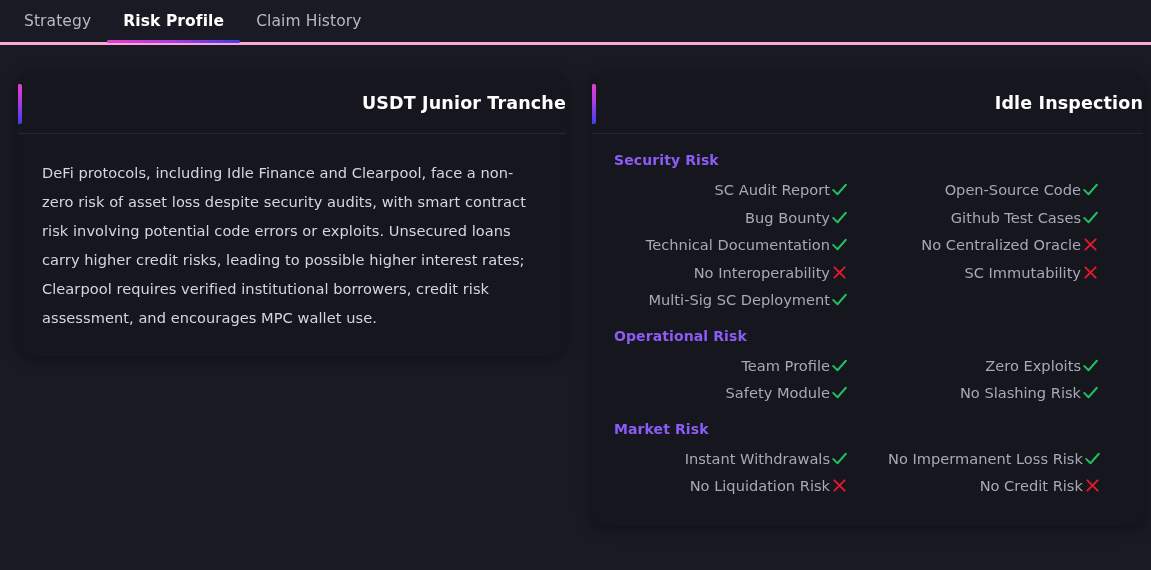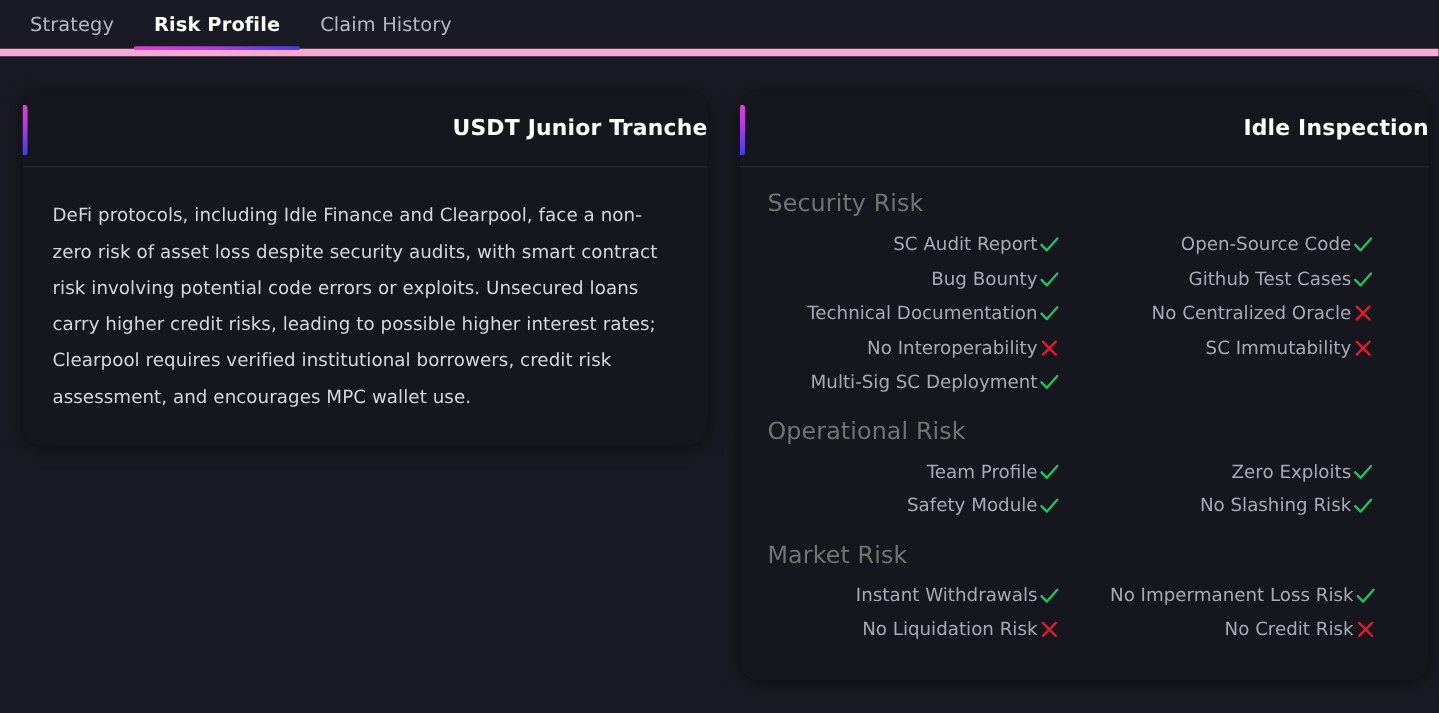--- a/index.html
+++ b/index.html
@@ -13,21 +13,21 @@
   body {
     background: #1a1a24;
     font-family: "DejaVu Sans", "Liberation Sans", sans-serif;
     color: #e6e6ea;
     -webkit-font-smoothing: antialiased;
   }
 
   
   .nav {
     height: 45px;
-    border-bottom: 6px solid #f9a8d4;
+    border-bottom: 3px solid #f9a8d4;
     display: flex;
     align-items: stretch;
     padding-left: 8px;
     background: #1a1a24;
   }
 
   .nav-tab {
     position: relative;
     display: flex;
     align-items: center;
@@ -109,23 +109,23 @@
     letter-spacing: 0.05px;
   }
 
   
   .risk-body { padding: 18px 22px 22px 22px; }
 
   .risk-section { margin-bottom: 4px; }
   .risk-section + .risk-section { margin-top: 14px; }
 
   .section-title {
-    font-size: 19px;
-    font-weight: normal;
-    color: #737373;
+    font-size: 14px;
+    font-weight: bold;
+    color: #8b5cf6;
     margin-bottom: 8px;
     letter-spacing: 0.1px;
   }
 
   .risk-grid {
     display: grid;
     grid-template-columns: 216px 42px 1fr 40px;
     row-gap: 0px;
     align-items: center;
   }

